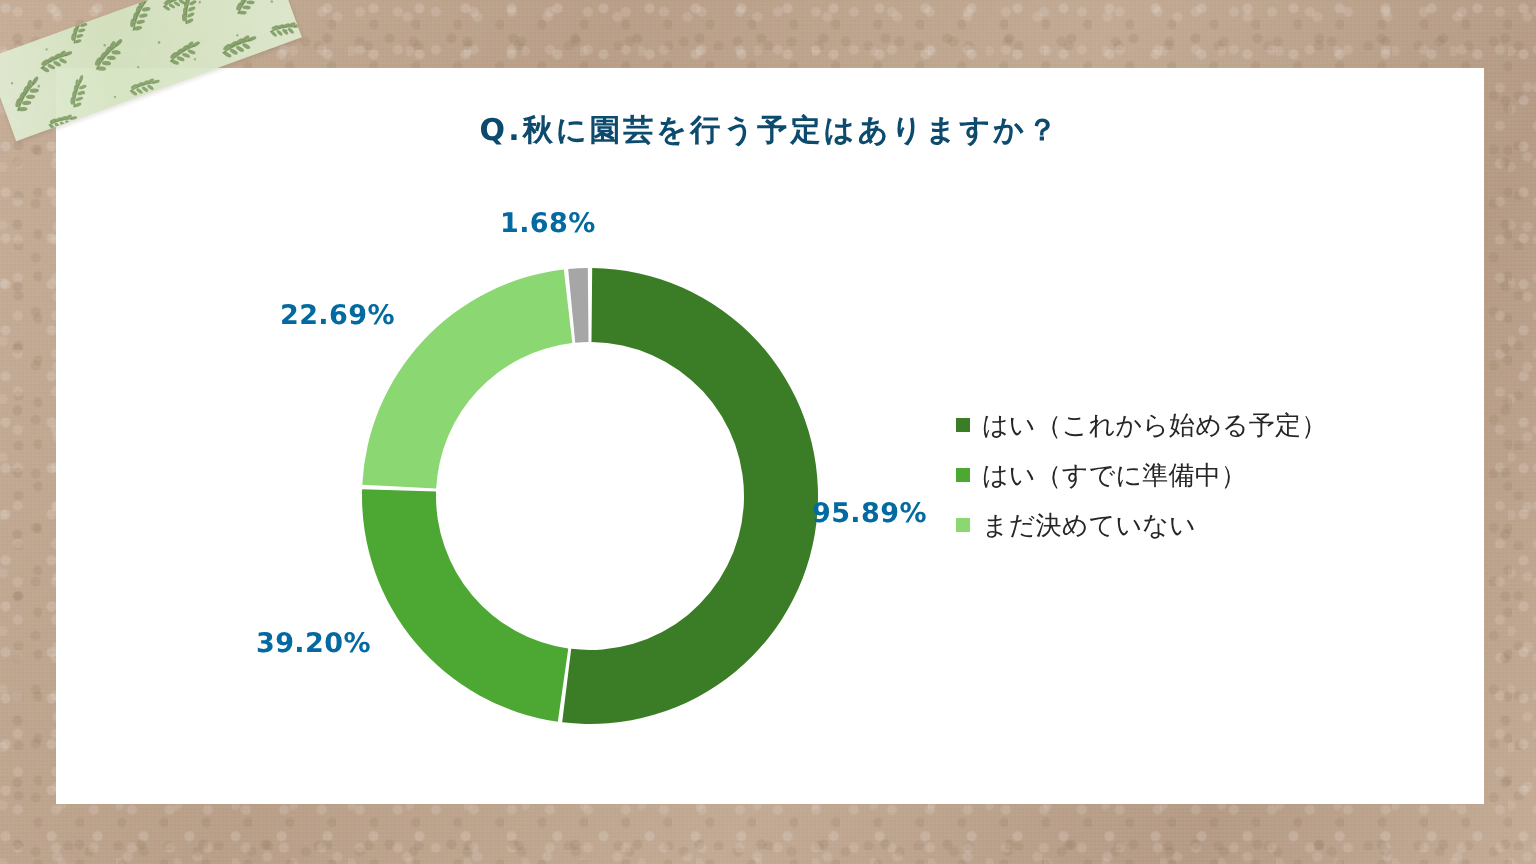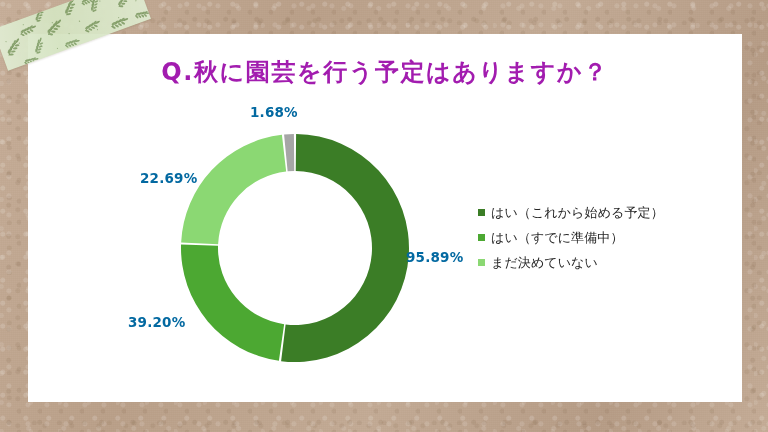--- a/index.html
+++ b/index.html
@@ -73,23 +73,23 @@
   }
   #tape svg { position: absolute; inset: 0; width: 100%; height: 100%; }
 
   
   #title {
     position: absolute;
     left: 0;
     right: 0;
     top: 22px;
     text-align: center;
-    font-size: 24px;
+    font-size: 15px;
     font-weight: bold;
-    color: #a21caf;
+    color: #0c4a6e;
     letter-spacing: 1.6px;
     font-family: "DejaVu Sans", "Liberation Sans", sans-serif;
     white-space: nowrap;
   }
 
   
   #chart-area {
     position: absolute;
     left: 0;
     top: 0;
@@ -109,21 +109,21 @@
     position: absolute;
     font-size: 13.5px;
     font-weight: bold;
     color: #0369a1;
     font-family: "DejaVu Sans", "Liberation Sans", sans-serif;
     white-space: nowrap;
     letter-spacing: 0.2px;
   }
   #pct-0 { left: 378px; top: 215px; }   
   #pct-1 { left: 100px; top: 280px; }   
-  #pct-2 { left: 112px; top: 116px; margin-top: 20px; }   
+  #pct-2 { left: 112px; top: 116px; }   
   #pct-3 { left: 222px; top: 70px;  }   
 
   
   #legend {
     position: absolute;
     left: 450px;
     top: 166px;
     width: 250px;
   }
   .legend-row {

